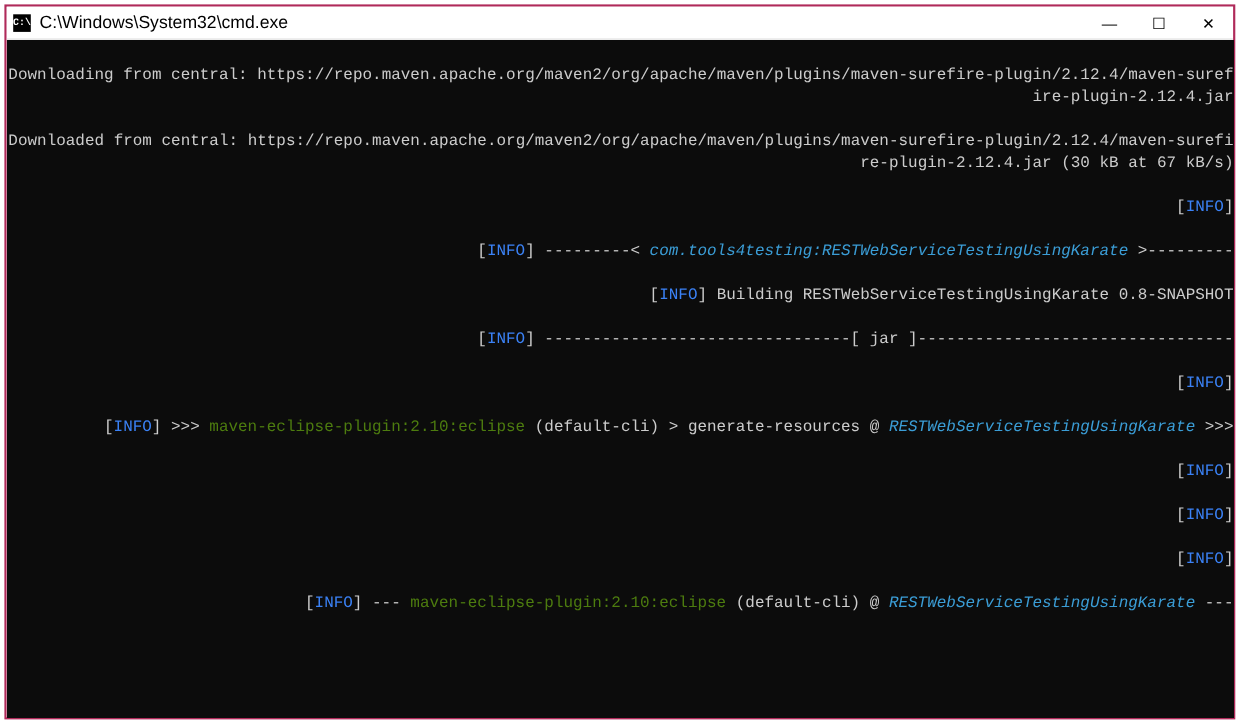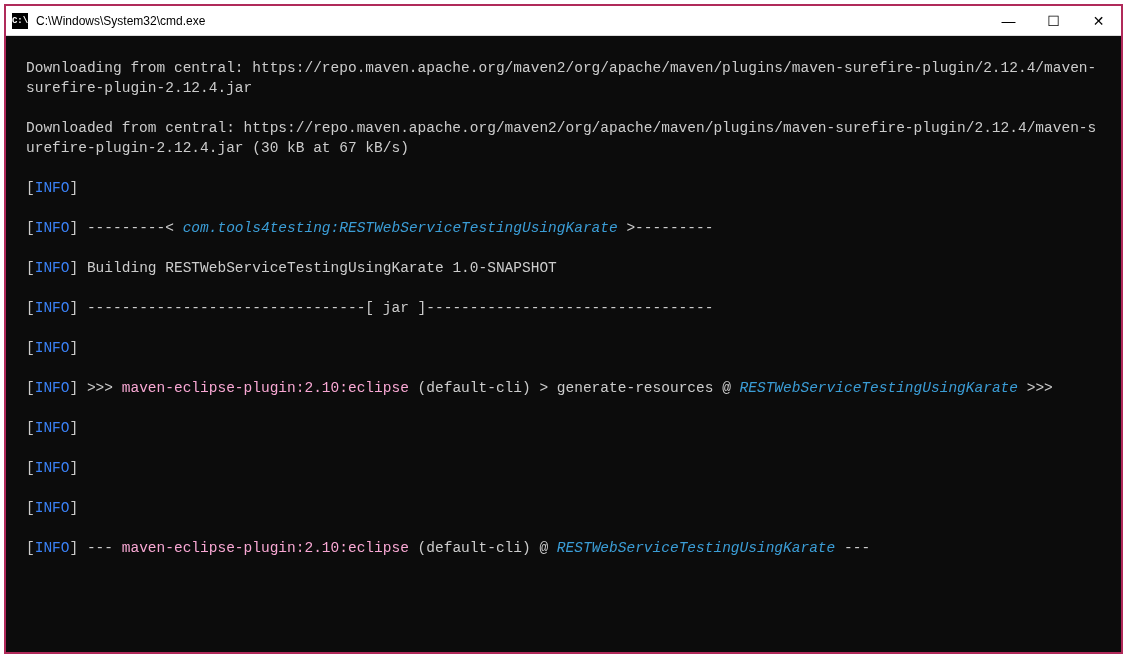--- a/index.html
+++ b/index.html
@@ -33,21 +33,21 @@
       display: flex;
       align-items: center;
       justify-content: center;
       color: #fff;
       font-size: 9px;
       font-weight: bold;
     }
     .titlebar-text {
       flex: 1;
       font-family: 'Segoe UI', sans-serif;
-      font-size: 12px;
+      font-size: 16px;
       color: #000;
     }
     .titlebar-controls {
       display: flex;
     }
     .titlebar-btn {
       width: 45px;
       height: 30px;
       display: flex;
       align-items: center;
@@ -56,55 +56,56 @@
       font-size: 14px;
       cursor: pointer;
       color: #000;
     }
     .console {
       flex: 1;
       background: #0c0c0c;
       color: #ccc;
       font-size: 14.5px;
       line-height: 20px;
-      padding: 2px 20px;
+      padding: 2px 0;
       overflow-y: auto;
       position: relative;
       white-space: pre-wrap;
       word-break: break-all;
+      text-align: right;
     }
     .console::-webkit-scrollbar { width: 16px; }
     .console::-webkit-scrollbar-track { background: #171717; }
     .console::-webkit-scrollbar-thumb { background: #4d4d4d; }
     .line { display: block; }
     .bracket { color: #ccc; }
     .info { color: #3b82f6; }
     .white { color: #ccc; }
     .cyan { color: #3b9dd6; font-style: italic; }
-    .yellowgreen { color: #f9a8d4; }
+    .yellowgreen { color: #4d7c0f; }
   </style>
 </head>
 <body>
 
 <div class="window">
   <div class="titlebar">
     <div class="titlebar-icon">C:\</div>
     <div class="titlebar-text">C:\Windows\System32\cmd.exe</div>
     <div class="titlebar-controls">
       <div class="titlebar-btn">—</div>
       <div class="titlebar-btn">☐</div>
       <div class="titlebar-btn close">✕</div>
     </div>
   </div>
   <div class="console">
 <span class="line white">Downloading from central: https://repo.maven.apache.org/maven2/org/apache/maven/plugins/maven-surefire-plugin/2.12.4/maven-surefire-plugin-2.12.4.jar</span>
 <span class="line white">Downloaded from central: https://repo.maven.apache.org/maven2/org/apache/maven/plugins/maven-surefire-plugin/2.12.4/maven-surefire-plugin-2.12.4.jar (30 kB at 67 kB/s)</span>
 <span class="line"><span class="bracket">[</span><span class="info">INFO</span><span class="bracket">]</span></span>
 <span class="line"><span class="bracket">[</span><span class="info">INFO</span><span class="bracket">]</span><span class="white"> ---------&lt; </span><span class="cyan">com.tools4testing:RESTWebServiceTestingUsingKarate</span><span class="white"> &gt;---------</span></span>
-<span class="line"><span class="bracket">[</span><span class="info">INFO</span><span class="bracket">]</span><span class="white"> Building RESTWebServiceTestingUsingKarate 1.0-SNAPSHOT</span></span>
+<span class="line"><span class="bracket">[</span><span class="info">INFO</span><span class="bracket">]</span><span class="white"> Building RESTWebServiceTestingUsingKarate 0.8-SNAPSHOT</span></span>
 <span class="line"><span class="bracket">[</span><span class="info">INFO</span><span class="bracket">]</span><span class="white"> --------------------------------[ jar ]---------------------------------</span></span>
 <span class="line"><span class="bracket">[</span><span class="info">INFO</span><span class="bracket">]</span></span>
 <span class="line"><span class="bracket">[</span><span class="info">INFO</span><span class="bracket">]</span><span class="white"> &gt;&gt;&gt; </span><span class="yellowgreen">maven-eclipse-plugin:2.10:eclipse</span><span class="white"> (default-cli) &gt; generate-resources @ </span><span class="cyan">RESTWebServiceTestingUsingKarate</span><span class="white"> &gt;&gt;&gt;</span></span>
 <span class="line"><span class="bracket">[</span><span class="info">INFO</span><span class="bracket">]</span></span>
 <span class="line"><span class="bracket">[</span><span class="info">INFO</span><span class="bracket">]</span></span>
 <span class="line"><span class="bracket">[</span><span class="info">INFO</span><span class="bracket">]</span></span>
 <span class="line"><span class="bracket">[</span><span class="info">INFO</span><span class="bracket">]</span><span class="white"> --- </span><span class="yellowgreen">maven-eclipse-plugin:2.10:eclipse</span><span class="white"> (default-cli) @ </span><span class="cyan">RESTWebServiceTestingUsingKarate</span><span class="white"> ---</span></span>
 
 
 

